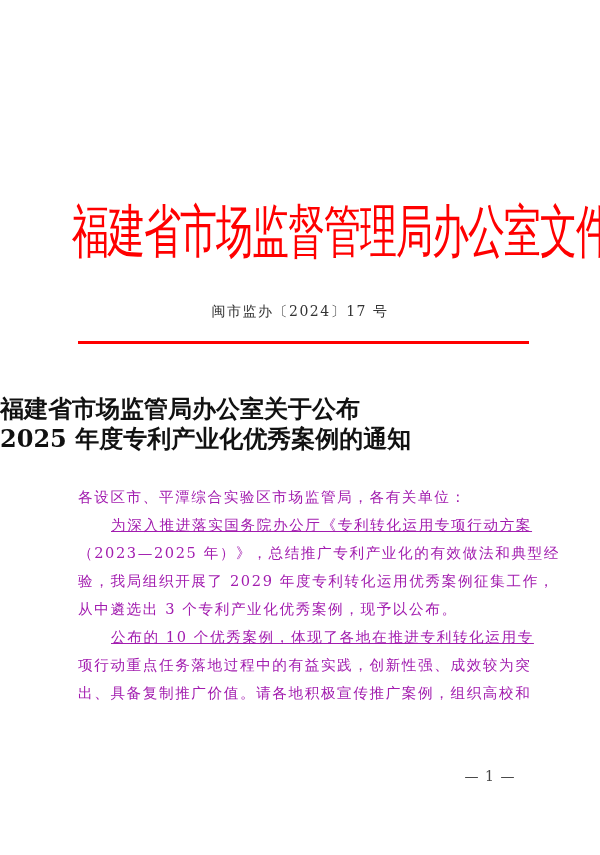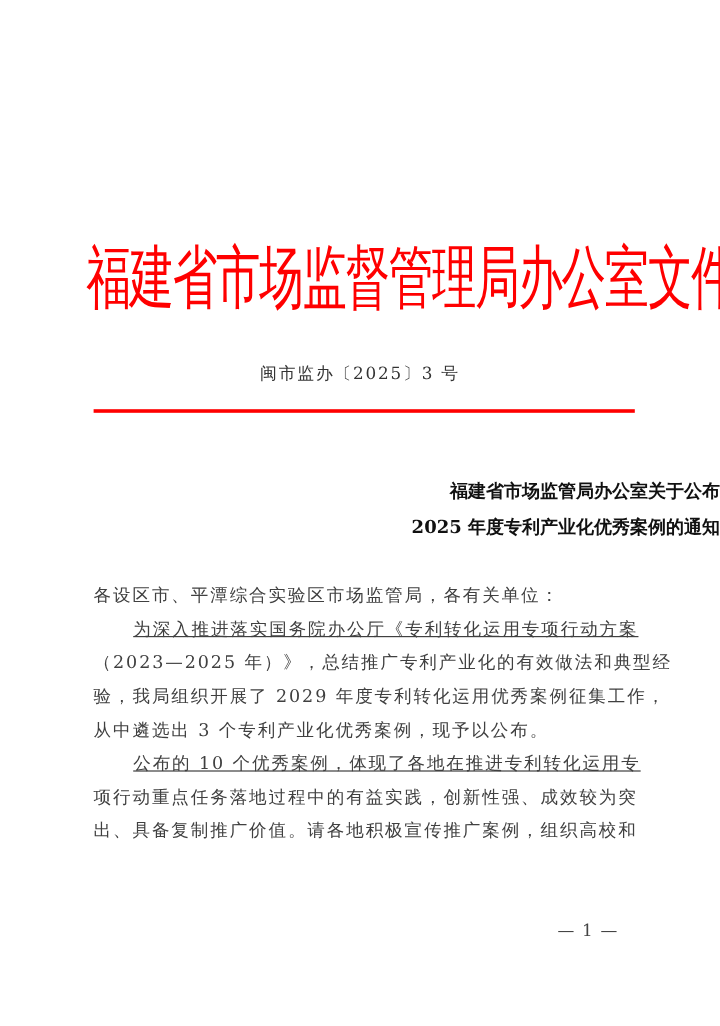--- a/index.html
+++ b/index.html
@@ -55,35 +55,35 @@
     top: 341px;
     width: 451px;
     height: 3px;
     background: #ff0000;
   }
   .title {
     position: absolute;
     left: 0;
     top: 394px;
     width: 600px;
-    text-align: right;
-    font-size: 15px;
+    text-align: left;
+    font-size: 24px;
     font-weight: bold;
     color: #111111;
     line-height: 30px;
   }
   .title .line { display: block; white-space: nowrap; }
   .body-text {
     position: absolute;
     left: 78px;
     top: 483px;
     width: 452px;
     font-size: 14.6px;
     line-height: 28px;
-    color: #404040;
+    color: #a21caf;
     letter-spacing: 1.6px;
   }
   .body-text .ln {
     display: block;
     white-space: nowrap;
     height: 28px;
   }
   .body-text .indent { padding-left: 33px; text-decoration: underline; }
   .page-number {
     position: absolute;
@@ -97,21 +97,21 @@
     letter-spacing: 1px;
   }
 </style>
 </head>
 <body>
 
 <div class="page">
 
   <div class="masthead">福建省市场监督管理局办公室文件</div>
 
-  <div class="doc-number">闽市监办〔2025〕3 号</div>
+  <div class="doc-number">闽市监办〔2024〕17 号</div>
 
   <div class="red-rule"></div>
 
   <div class="title">
     <span class="line">福建省市场监管局办公室关于公布</span>
     <span class="line">2025 年度专利产业化优秀案例的通知</span>
   </div>
 
   <div class="body-text">
     <span class="ln">各设区市、平潭综合实验区市场监管局，各有关单位：</span>

